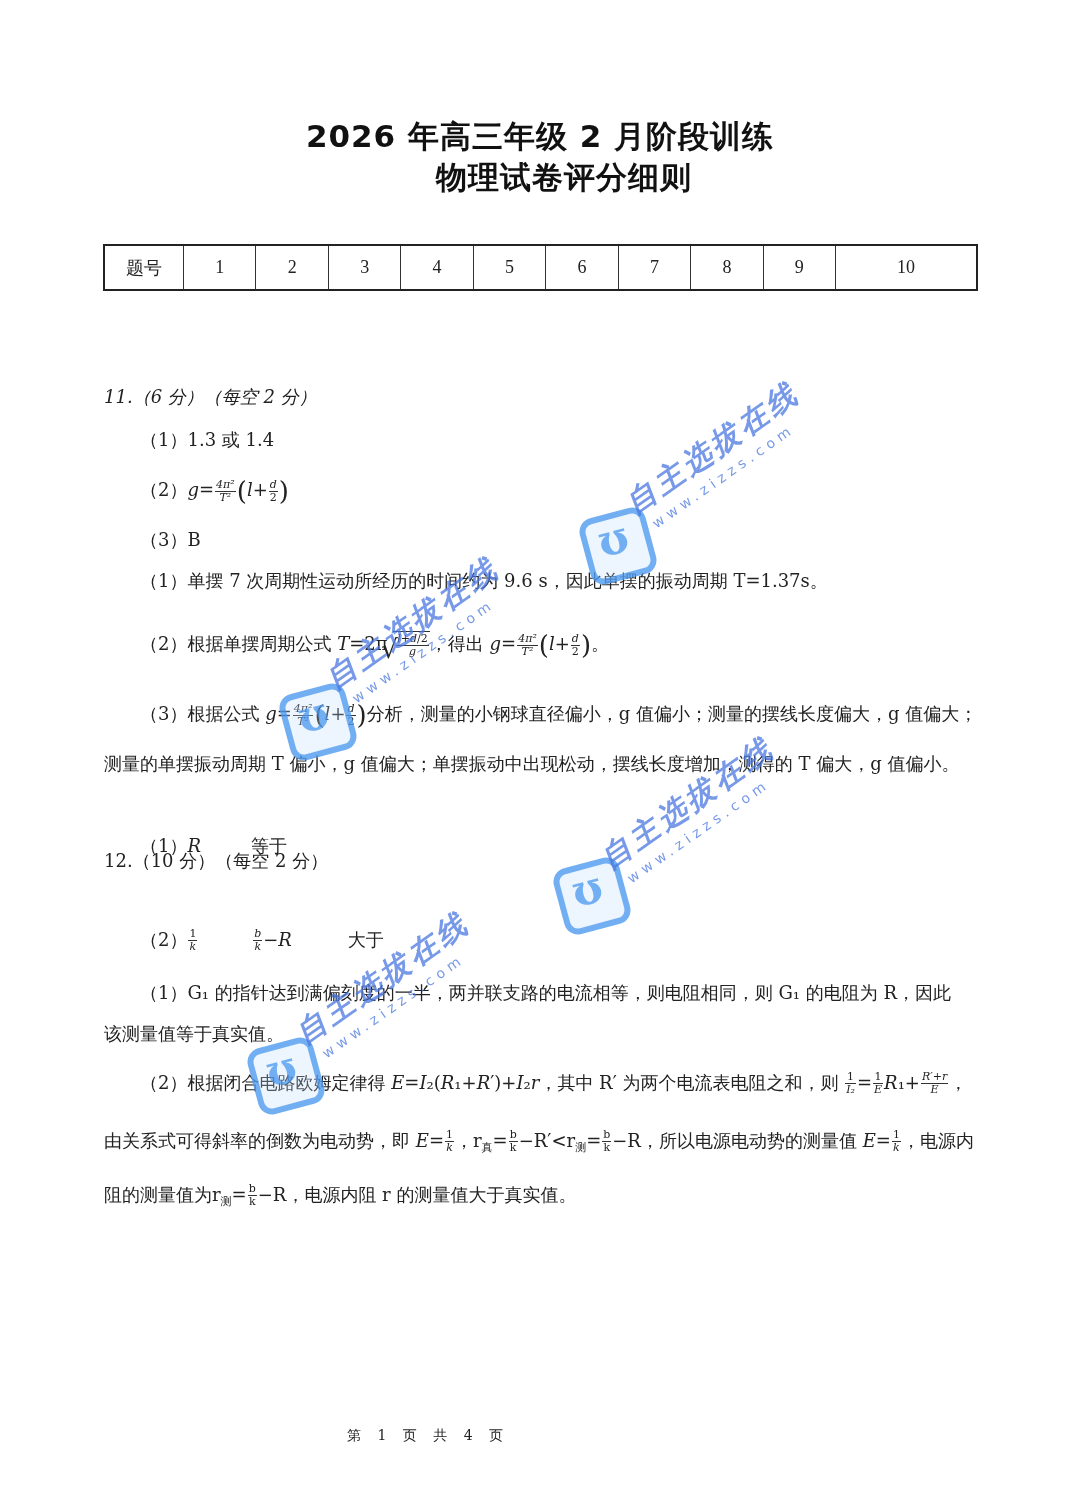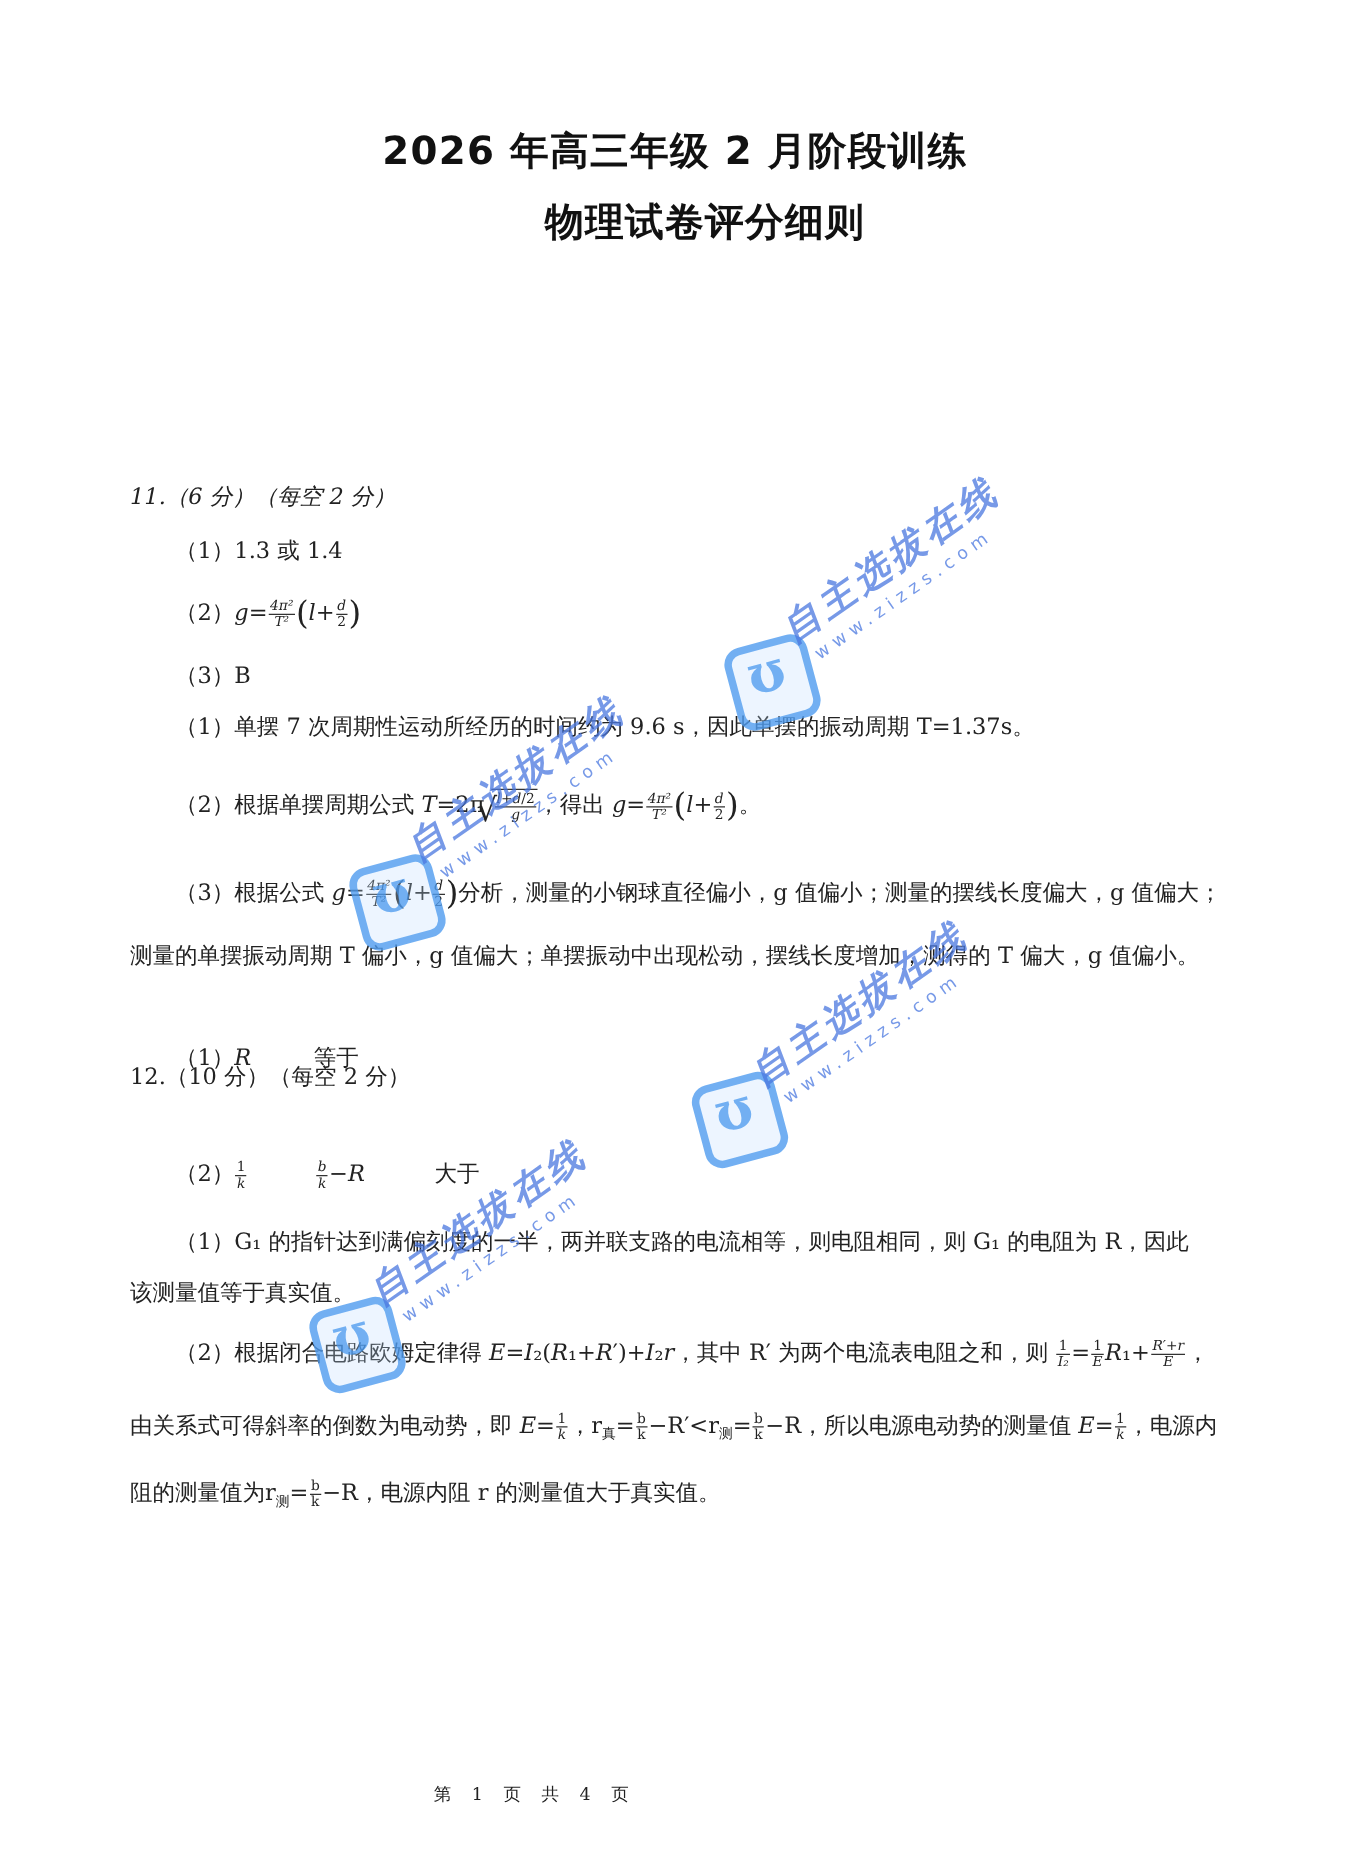--- a/index.html
+++ b/index.html
@@ -1,21 +1,21 @@
 <!DOCTYPE html>
 <html><head>
 <meta charset="utf-8">
 <style>
   html, body { margin:0; padding:0; background:#ffffff; }
   body { width:1080px; height:1498px; position:relative; overflow:hidden;
          font-family:"DejaVu Serif","Liberation Serif",serif; color:#1a1a1a; }
   .title { position:absolute; left:0; width:1080px; text-align:center;
            font-family:"DejaVu Sans","Liberation Sans",sans-serif; font-weight:bold;
            font-size:31px; color:#111; letter-spacing:1px; }
-  #t1 { top:100px; }
+  #t1 { top:116px; }
   #t2 { top:157px;padding-left:24px; }
   table.ans { position:absolute; left:103px; top:244px; width:875px; border-collapse:collapse;
               border-top:2px solid #222; border-bottom:2px solid #222; }
   table.ans td { border:1px solid #333; height:43px; text-align:center; font-size:18px;
                  font-family:"Liberation Serif","DejaVu Serif",serif; color:#222; padding:0; }
   table.ans td:first-child { border-left:2px solid #222; width:78px; }
   table.ans td:last-child { border-right:2px solid #222; }
   .line { position:absolute; font-size:18px; white-space:nowrap; color:#222; }
   .it { font-style:italic; }
   .frac { display:inline-block; vertical-align:middle; text-align:center; font-size:11px; line-height:12px; margin:1px 1px; }
@@ -34,20 +34,33 @@
   .logo:after { content:"ʊ"; position:absolute; left:10px; top:-6px; font-size:44px; color:#4f9cf0; font-weight:bold; }
 </style>
 </head>
 <body>
 
 <div class="title" id="t1">2026 年高三年级 2 月阶段训练</div>
 <div class="title" id="t2">物理试卷评分细则</div>
 
 <table class="ans">
   <tbody>
+      <tr>
+    <td>题号</td>
+    <td>1</td>
+    <td>2</td>
+    <td>3</td>
+    <td>4</td>
+    <td>5</td>
+    <td>6</td>
+    <td>7</td>
+    <td>8</td>
+    <td>9</td>
+    <td>10</td>
+  </tr>
 </tbody>
   </table>
 
 <div class="line" style="left:104px;top:385px;font-style:italic;">11.（6 分）（每空 2 分）</div>
 <div class="line" style="left:140px;top:428px;">（1）1.3 或 1.4</div>
 <div class="line" style="left:140px;top:476px;">
   <span>（2）</span><span class="it">g</span>=<span class="frac"><span class="n it">4π²</span><span class="d it">T²</span></span><span class="paren">(</span><span class="it">l</span>+<span class="frac"><span class="n it">d</span><span class="d">2</span></span><span class="paren">)</span>
 </div>
 <div class="line" style="left:140px;top:528px;">（3）B</div>
 <div class="line" style="left:140px;top:569px;">（1）单摆 7 次周期性运动所经历的时间约为 9.6 s，因此单摆的振动周期  T=1.37s。</div>

